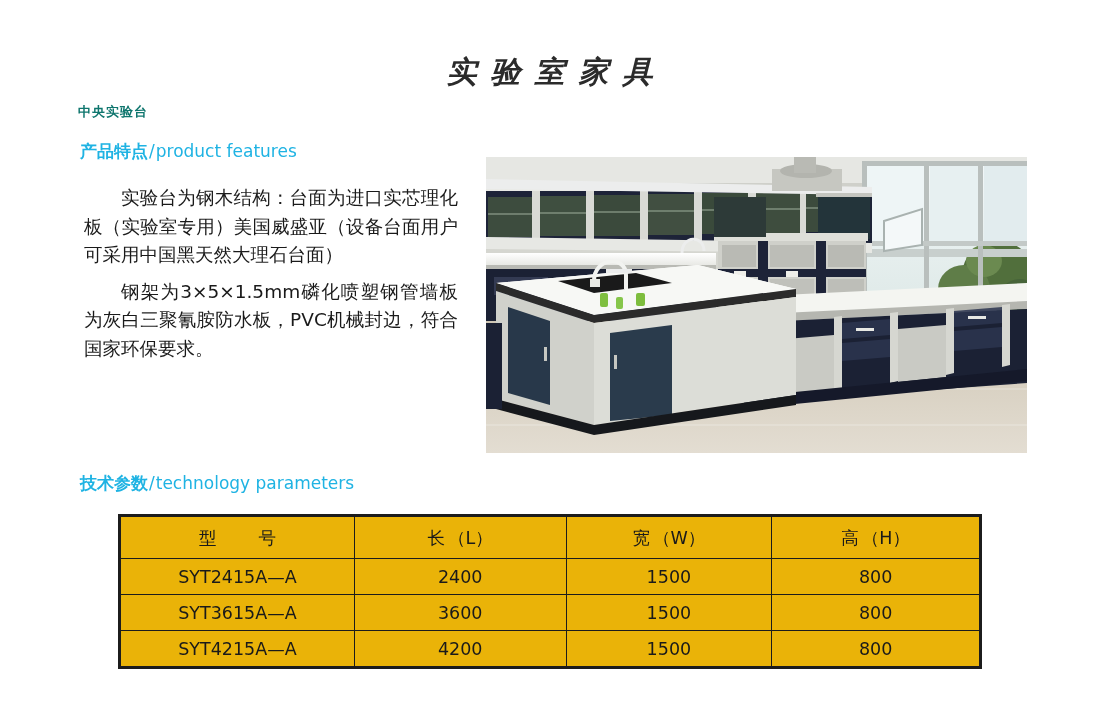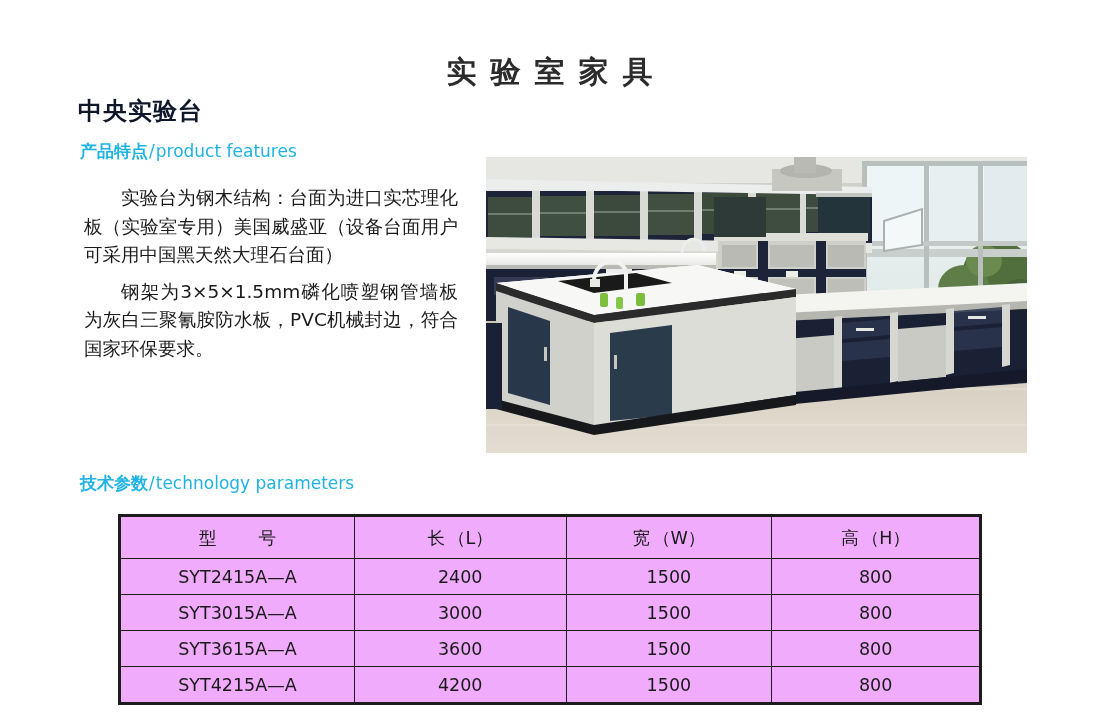--- a/index.html
+++ b/index.html
@@ -22,31 +22,32 @@
     left: 0;
     top: 52px;
     width: 1099px;
     text-align: center;
     font-size: 30px;
     font-weight: bold;
     letter-spacing: 14px;
     text-indent: 14px;
     color: #2b2b2b;
     font-family: "DejaVu Sans", "Liberation Sans", sans-serif;
+    font-style: italic;
   }
 
   
   .section-subtitle {
     position: absolute;
     left: 78px;
-    top: 95px;
-    font-size: 24px;
+    top: 103px;
+    font-size: 13px;
     font-weight: bold;
     letter-spacing: 1px;
-    color: #0f172a;
+    color: #0f766e;
   }
 
   
   .cyan-heading {
     position: absolute;
     font-size: 17px;
     font-weight: bold;
     color: #1fb3e3;
     white-space: nowrap;
     letter-spacing: 0px;
@@ -88,21 +89,21 @@
   .photo svg { display: block; }
 
   
   .spec-table {
     position: absolute;
     left: 118px;
     top: 514px;
     width: 864px;
     border-collapse: collapse;
     border: 3px solid #1c1c1c;
-    background: #f0abfc;
+    background: #eab308;
   }
   .spec-table td {
     border: 1px solid #1c1c1c;
     height: 35px;
     text-align: center;
     vertical-align: middle;
     font-size: 17.5px;
     color: #1a1a1a;
     font-family: "DejaVu Sans", "Liberation Sans", sans-serif;
     padding: 0;
@@ -356,26 +357,20 @@
       </td>
     </tr>
 
     <tr>
       <td class="col-model">SYT2415A—A</td>
       <td class="col-len">2400</td>
       <td class="col-wid">1500</td>
       <td class="col-hei">800</td>
     </tr>
 
-    <tr>
-      <td class="col-model">SYT3015A—A</td>
-      <td class="col-len">3000</td>
-      <td class="col-wid">1500</td>
-      <td class="col-hei">800</td>
-    </tr>
 
     <tr>
       <td class="col-model">SYT3615A—A</td>
       <td class="col-len">3600</td>
       <td class="col-wid">1500</td>
       <td class="col-hei">800</td>
     </tr>
 
     <tr>
       <td class="col-model">SYT4215A—A</td>

